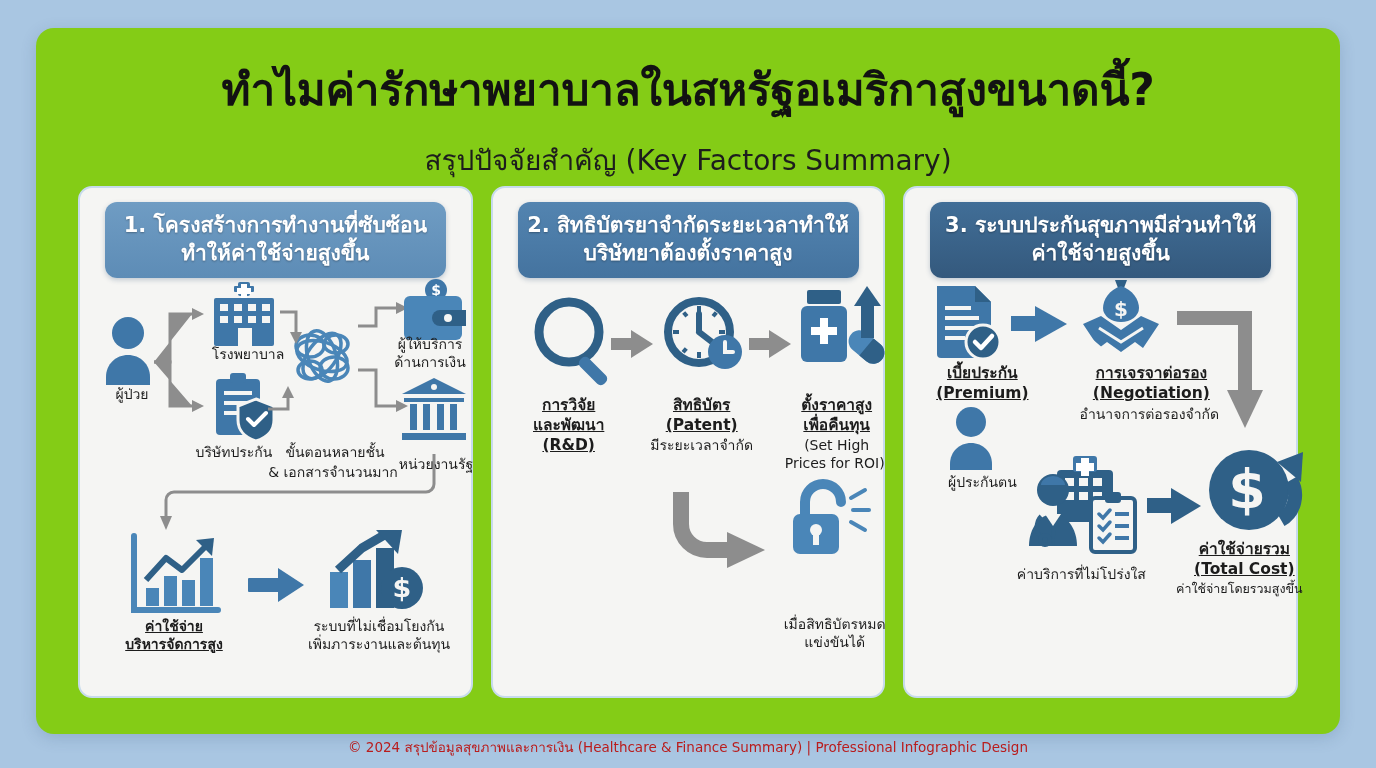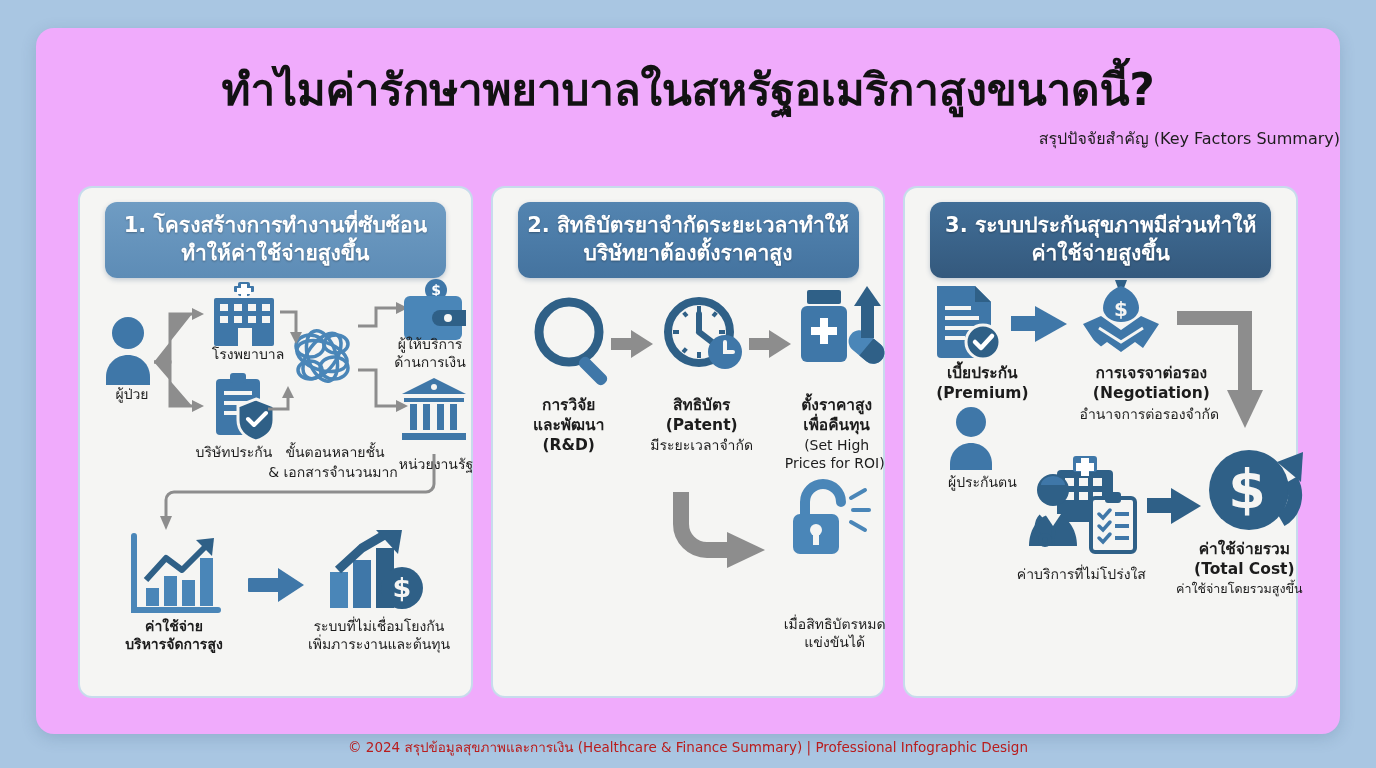--- a/index.html
+++ b/index.html
@@ -10,41 +10,41 @@
   }
   body {
     background: #a9c6e2;
     display: flex; align-items: center; justify-content: center;
   }
 
   .card {
     position: absolute;
     left: 36px; top: 28px;
     width: 1304px; height: 706px;
-    background: #f0abfc;
+    background: #84cc16;
     border-radius: 18px;
     box-shadow: 0 4px 16px rgba(40,70,110,.18);
     padding: 0;
   }
 
   
   .title {
     text-align: center;
     font-size: 44px;
     font-weight: 700;
     color: #121212;
     letter-spacing: -.2px;
     margin-top: 38px;
     line-height: 1.08;
   }
   .subtitle {
-    text-align: right;
-    font-size: 16px;
+    text-align: center;
+    font-size: 28px;
     color: #1d1d1d;
-    margin-top: 12px;
+    margin-top: 24px;
     font-weight: 400;
   }
 
   
   .panels {
     position: absolute;
     left: 42px; top: 158px;
     width: 1220px; height: 512px;
     display: flex;
     gap: 18px;
@@ -77,21 +77,21 @@
   .p3 .panel-head { background: linear-gradient(#416e97, #34597d); }
 
   .panel-body {
     position: relative;
     flex: 1 1 auto;
     width: 100%;
   }
 
   
   .lbl     { font-size: 14px; color: #1c1c1c; text-align: center; line-height: 1.22; }
-  .lbl.b   { font-weight: 700; }
+  .lbl.b   { font-weight: 700; text-decoration: underline; }
   .lbl.sm  { font-size: 12.5px; text-align: center; }
   .lbl.lg  { font-size: 15.5px; }
   .note    { font-size: 16px; color: #1c1c1c; text-align: center; line-height: 1.35; }
 
   .abs { position: absolute; }
 
   .icon-blue   { fill: #3f77a8; }
   .arrow-grey  { fill: #8d8d8d; stroke: #8d8d8d; }
   .arrow-blue  { fill: #3f77a8; }
 

